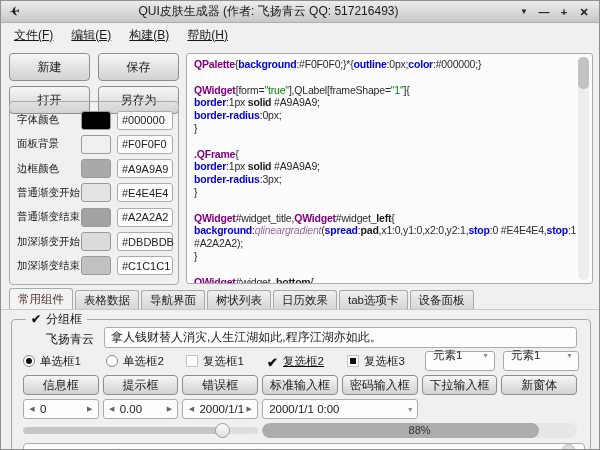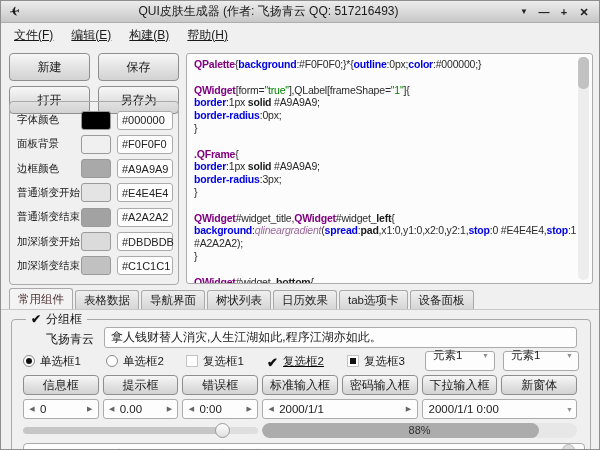--- a/index.html
+++ b/index.html
@@ -261,25 +261,20 @@
         <span class="sp-val">0</span>
         <span class="sp-arrow">▶</span>
       </div>
       <div class="spinbox">
         <span class="sp-arrow">◀</span>
         <span class="sp-val">0.00</span>
         <span class="sp-arrow">▶</span>
       </div>
       <div class="spinbox">
         <span class="sp-arrow">◀</span>
-        <span class="sp-val">0:00</span>
-        <span class="sp-arrow">▶</span>
-      </div>
-      <div class="spinbox">
-        <span class="sp-arrow">◀</span>
         <span class="sp-val">2000/1/1</span>
         <span class="sp-arrow">▶</span>
       </div>
       <div class="spinbox">
         <span class="sp-val">2000/1/1 0:00</span>
         <span class="combo-arrow">▼</span>
       </div>
     </div>
 
   <div class="grid-row" id="row5">

